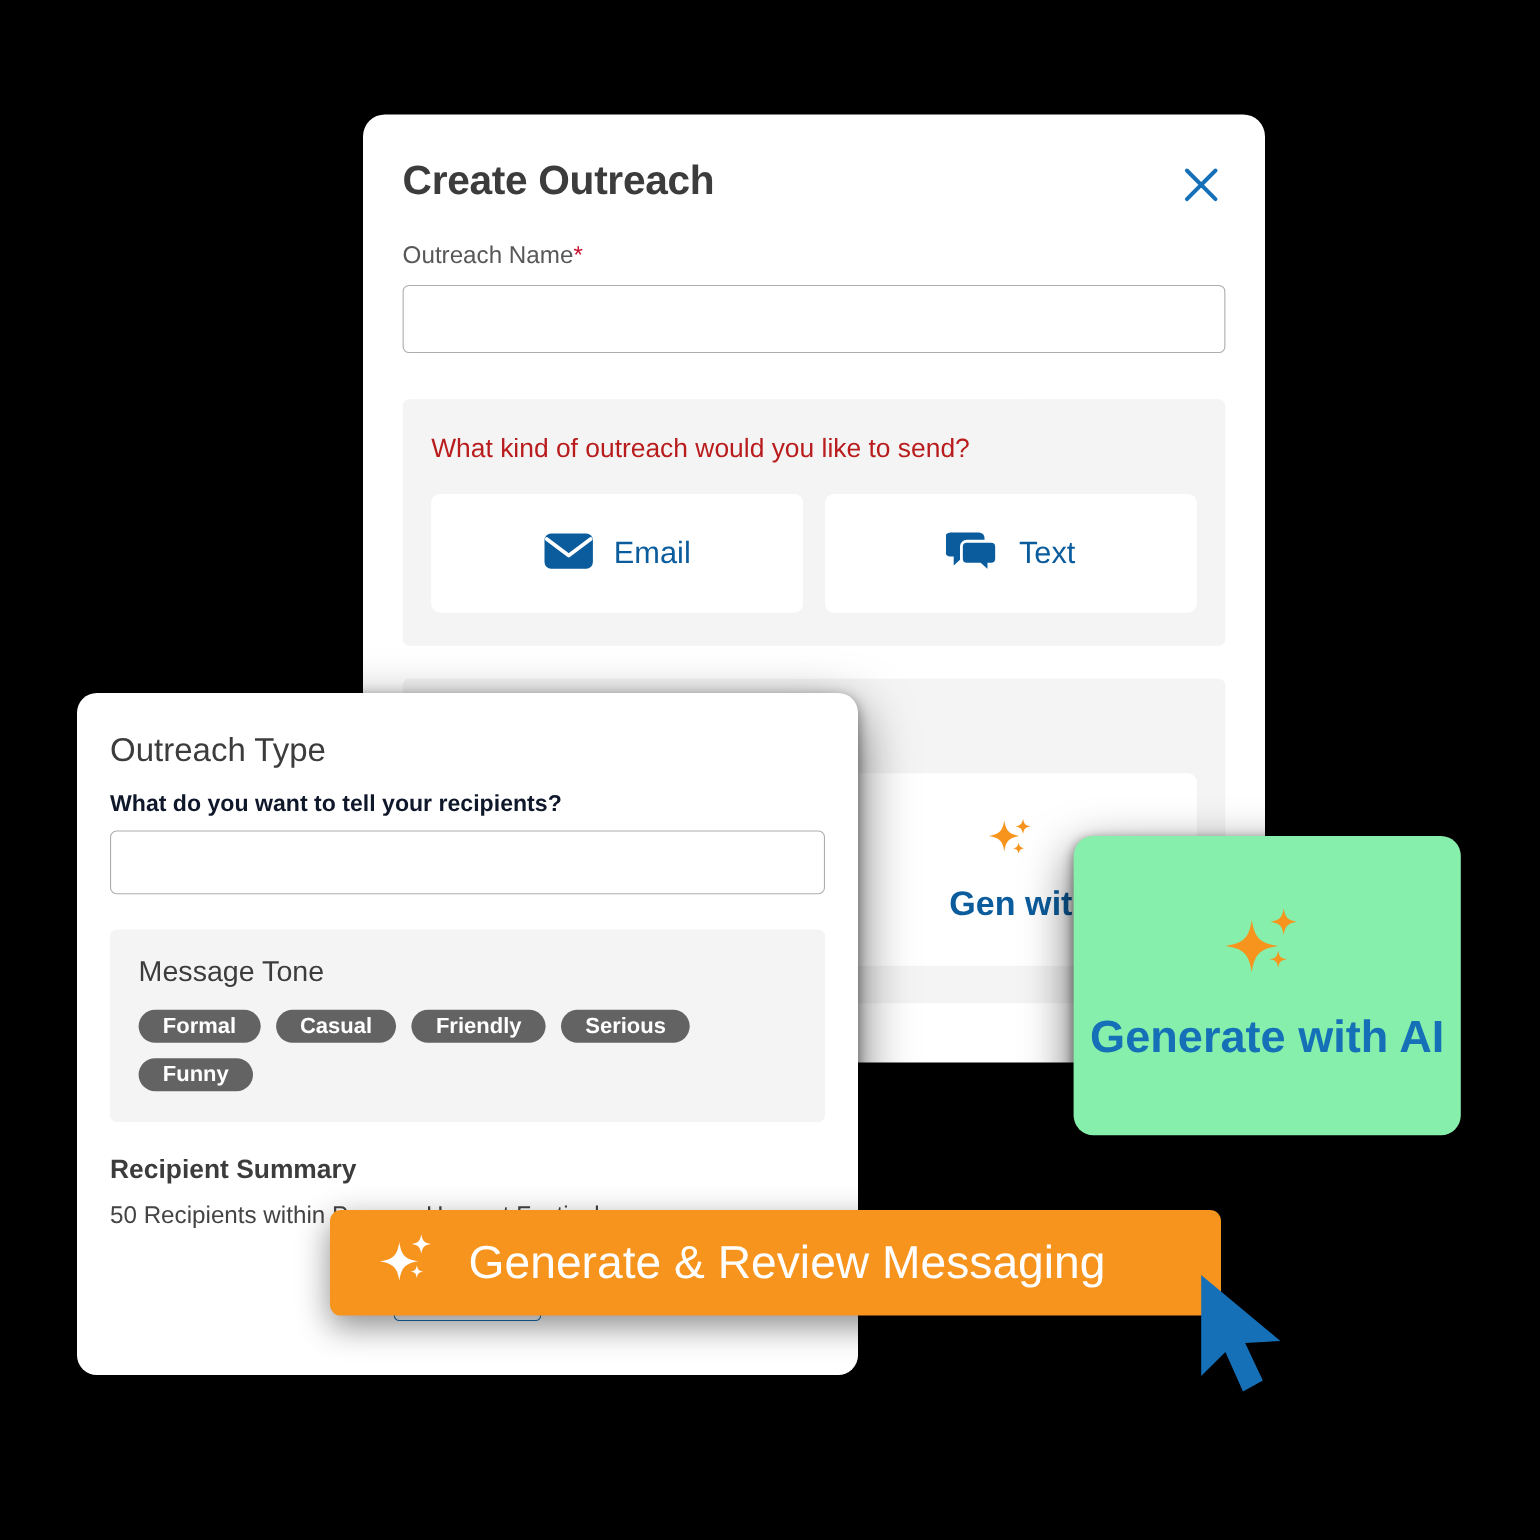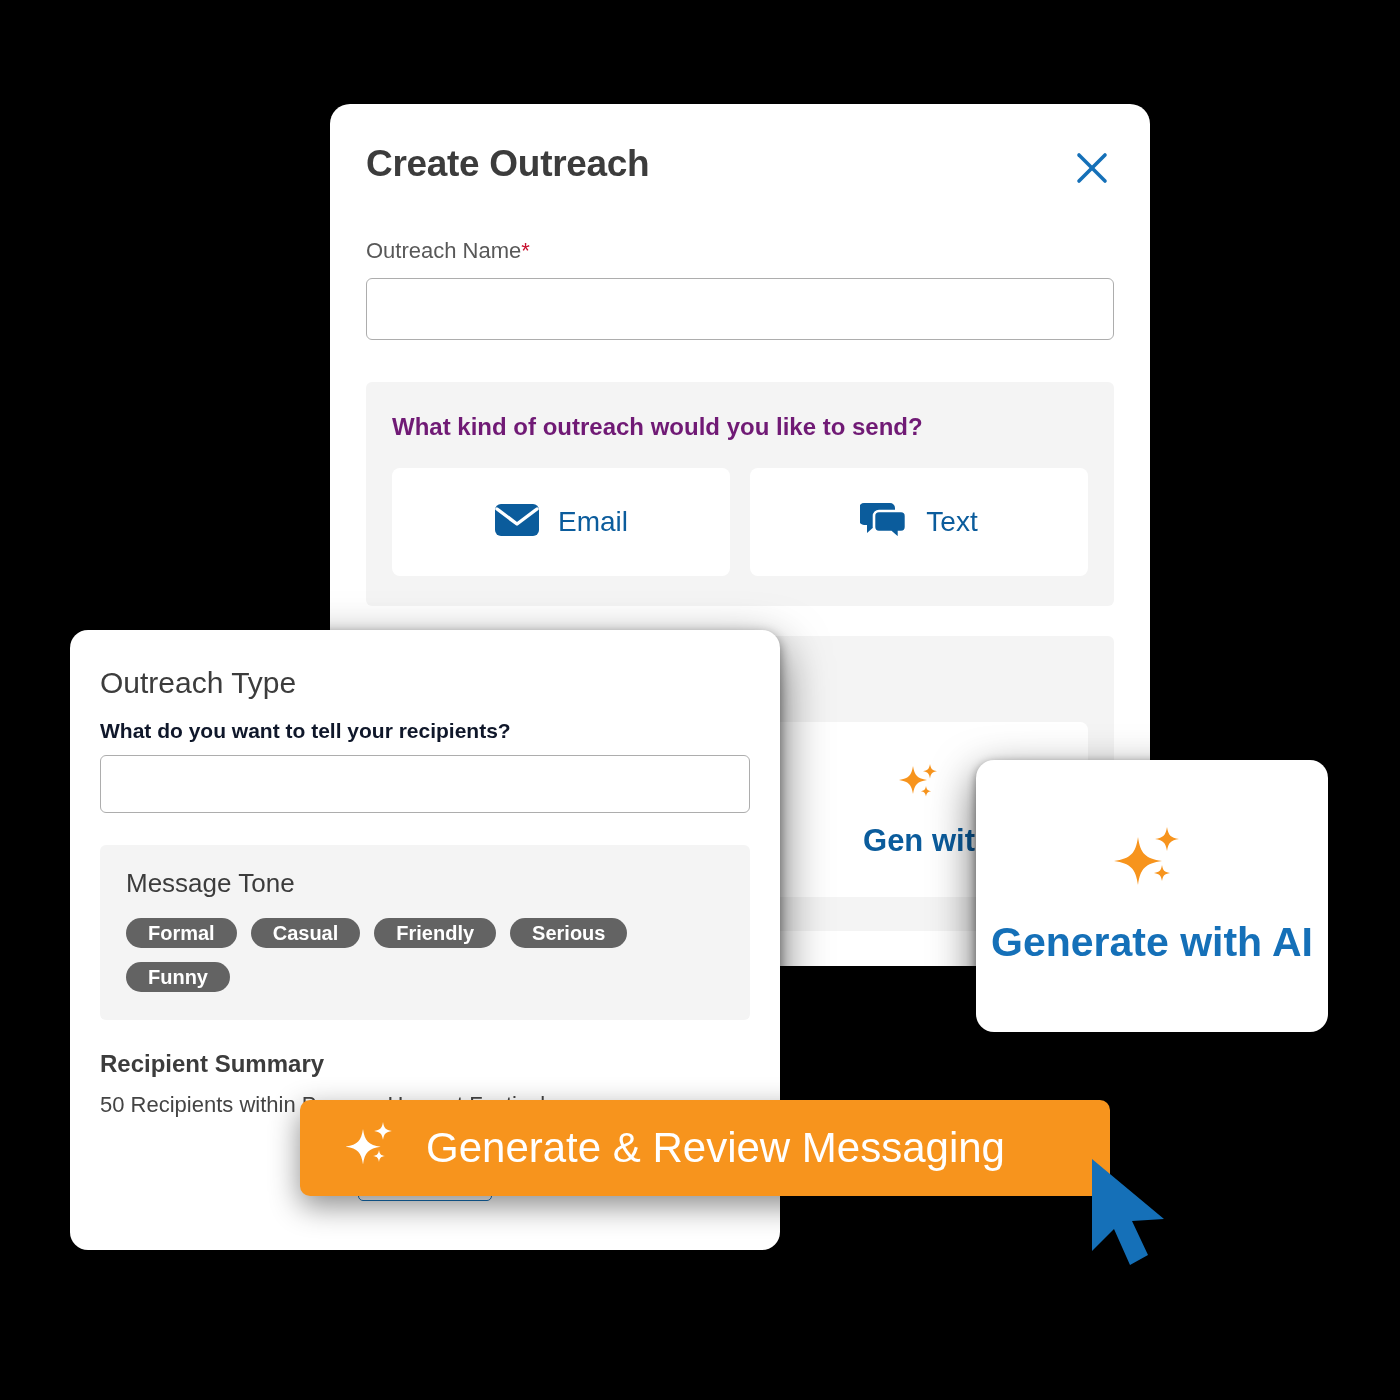--- a/index.html
+++ b/index.html
@@ -48,21 +48,21 @@
     line-height: 1.1;
   }
   .close-btn {
     width: 44px; height: 44px;
     display: flex; align-items: center; justify-content: center;
     cursor: pointer;
     margin-top: 2px;
   }
 
   .field-label {
-    margin-top: 48px;
+    margin-top: 29px;
     font-size: 22px;
     color: #585858;
     line-height: 1.2;
   }
   .req { color: #c8102e; font-size: 22px; }
 
   .text-input {
     margin-top: 14px;
     width: 100%;
     height: 62px;
@@ -78,22 +78,22 @@
   }
 
   .panel-grey {
     margin-top: 42px;
     background: #f4f4f4;
     border-radius: 6px;
     padding: 30px 26px 30px 26px;
   }
   .panel-q {
     font-size: 24px;
-    font-weight: bold;
-    color: #701a75;
+    font-weight: normal;
+    color: #b91c1c;
     line-height: 1.25;
   }
 
   .choice-row {
     display: flex;
     gap: 20px;
     margin-top: 26px;
   }
   .choice-card {
     flex: 1;
@@ -237,21 +237,21 @@
     line-height: 1.1;
   }
 
   
   .ai-card {
     position: absolute;
     left: 976px;
     top: 760px;
     width: 352px;
     height: 272px;
-    background: #ffffff;
+    background: #86efac;
     border-radius: 18px;
     box-shadow: 0 16px 44px rgba(0,0,0,0.62), 0 3px 10px rgba(0,0,0,0.45);
     z-index: 30;
     display: flex;
     flex-direction: column;
     align-items: center;
     justify-content: center;
     gap: 22px;
     cursor: pointer;
   }

